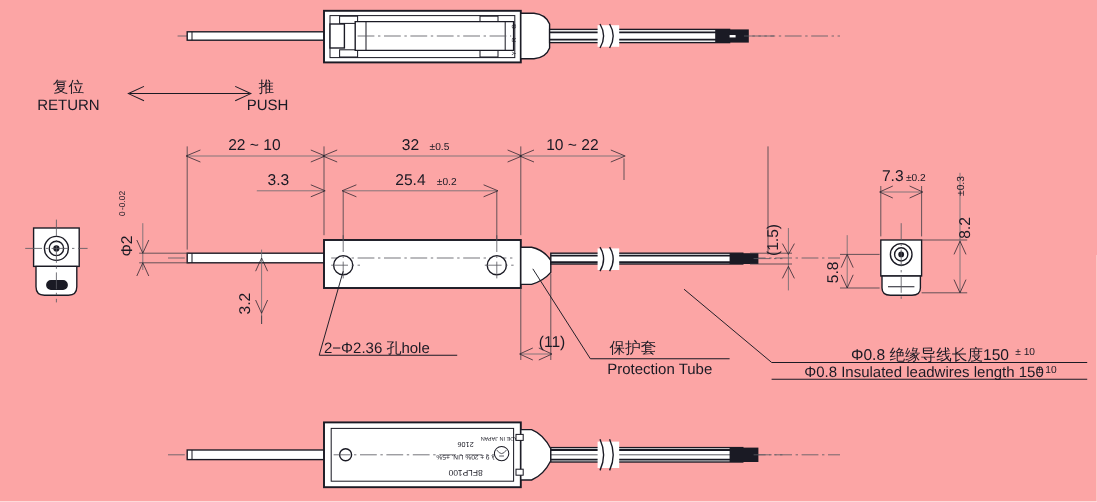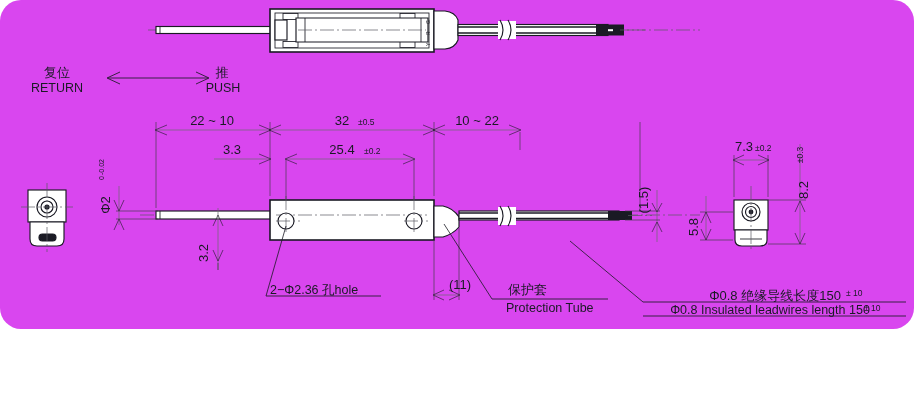--- a/index.html
+++ b/index.html
@@ -6,24 +6,23 @@
     margin: 0;
     padding: 0;
     background: #ffffff;
   }
   body {
     font-family: "Liberation Sans", sans-serif;
   }
   #drawing {
     position: relative;
     width: 914px;
-    height: 329px;
-    background: #d946ef;
+    height: 418px;
+    background: #fca5a5;
     overflow: hidden;
-    border-radius: 21px;
   }
   #drawing svg {
     position: absolute;
     left: 0;
     top: 0;
   }
   text {
     font-family: "Liberation Sans", sans-serif;
     fill: #1a1a24;
   }

